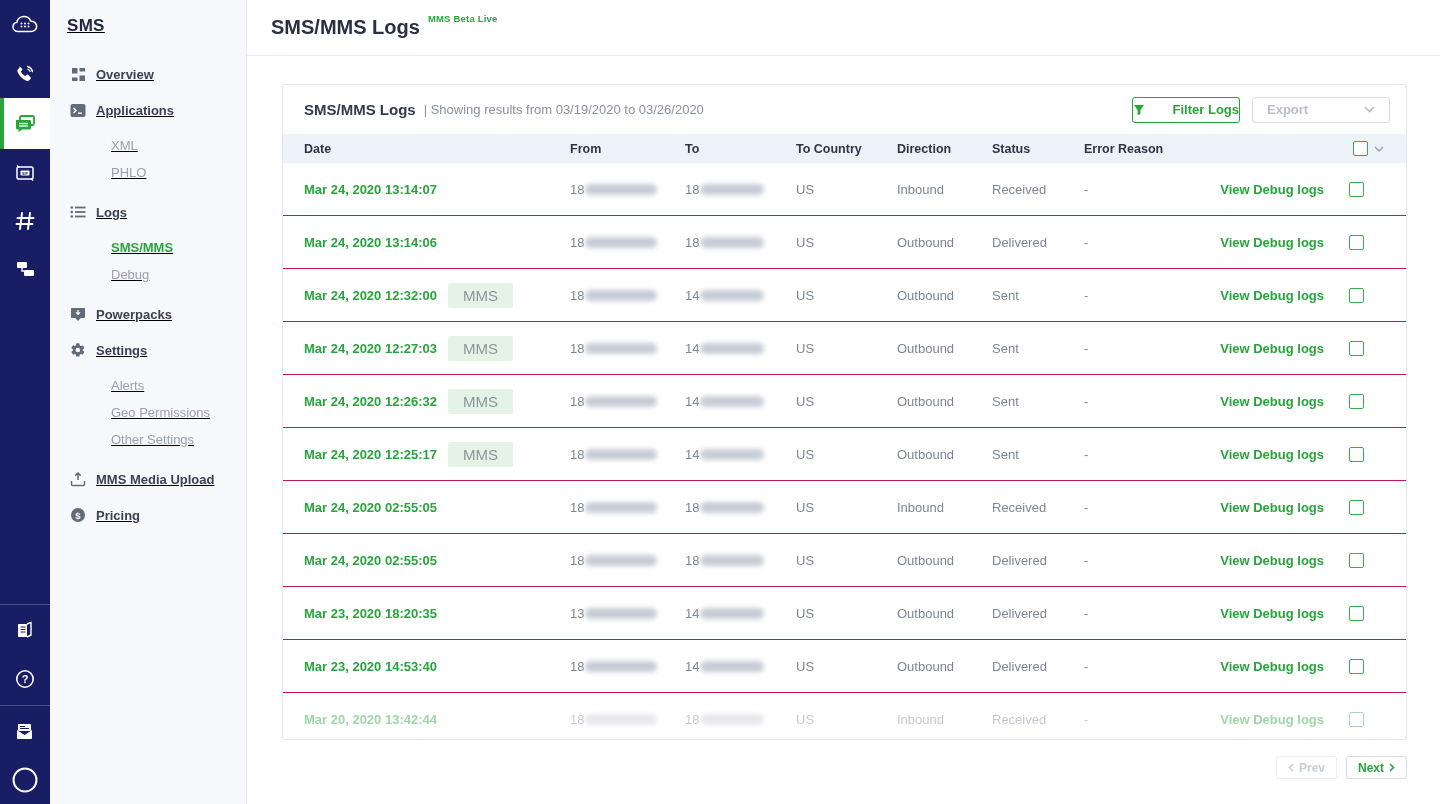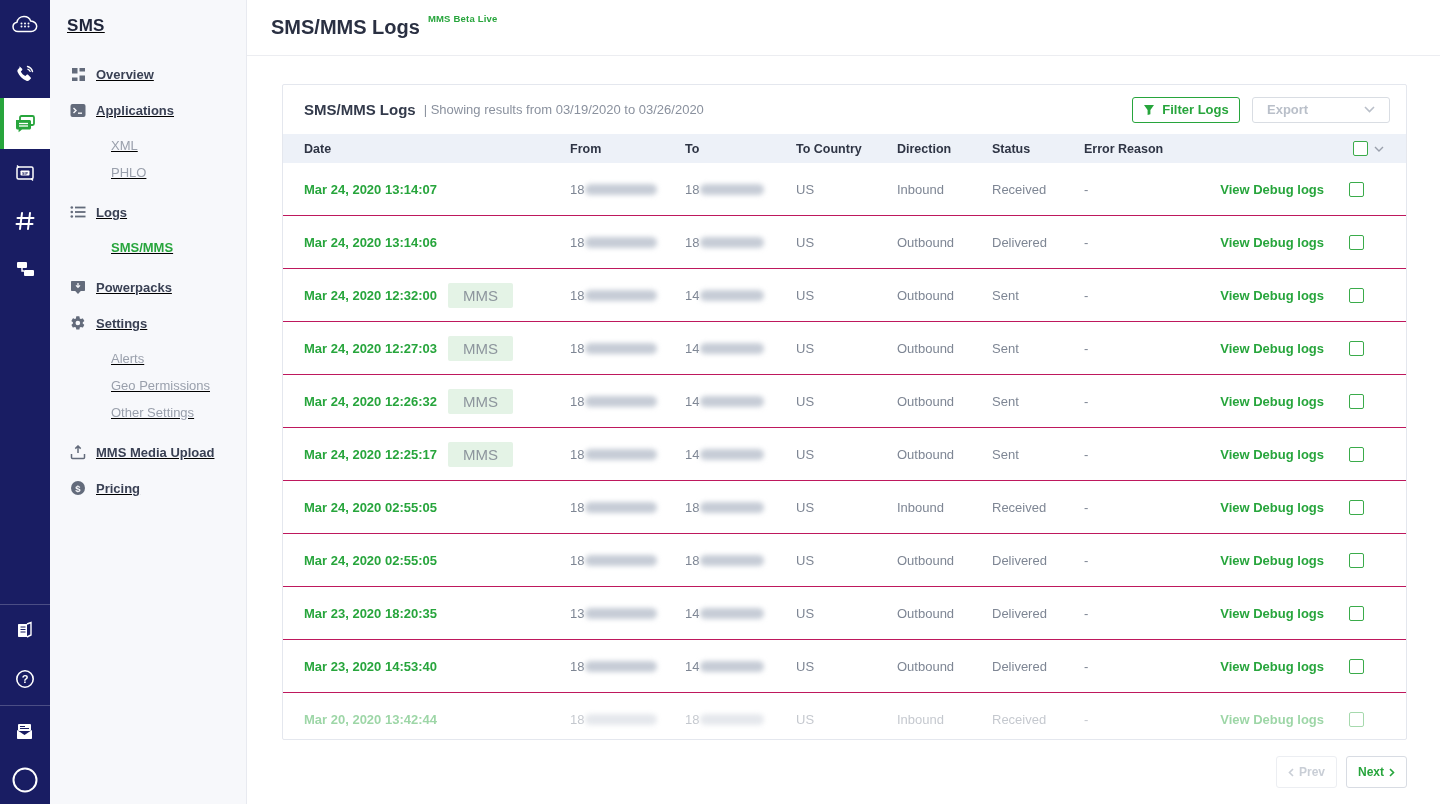--- a/index.html
+++ b/index.html
@@ -31,42 +31,42 @@
   .main { flex:1; display:flex; flex-direction:column; background:#fff; }
   .page-header { height:56px; border-bottom:1px solid #ECEDF1; display:flex; align-items:center; padding-left:24px; }
   .page-title { font-size:20px; font-weight:bold; color:#2A3042; }
   .beta-label { font-size:9.5px; font-weight:bold; color:#27A53C; margin:-14px 0 4px 8px; letter-spacing:.2px;text-align:right; }
 
   .card { margin:28px 33px 0 35px; width:1125px; height:656px; border:1px solid #E4E7EE; border-radius:2px; background:#fff; overflow:hidden; }
   .card-header { height:49px; display:flex; align-items:center; padding:0 16px 0 21px; }
   .card-title { font-size:15px; font-weight:bold; color:#333A4B; }
   .card-subtitle { font-size:13px; color:#8A919E; margin-left:8px; }
   .card-actions { margin-left:auto; display:flex; gap:12px; }
-  .btn { height:26px; display:flex; align-items:center; justify-content:center; gap:7px; font-size:13px; font-weight:bold; border-radius:3px; background:#fff; cursor:pointer; font-family:"Liberation Sans", sans-serif; }
+  .btn { height:26px; display:flex; align-items:center; justify-content:space-between; gap:7px; font-size:13px; font-weight:bold; border-radius:3px; background:#fff; cursor:pointer; font-family:"Liberation Sans", sans-serif; }
   .btn-filter { border:1px solid #27A53C; color:#27A53C; width:108px; }
   .btn-export { border:1px solid #D9DDE3; color:#B9BFC9; width:138px; justify-content:space-between; padding:0 14px; }
 
   .grid { display:grid; grid-template-columns:266px 115px 111px 101px 95px 92px 110px 1fr 60px; align-items:center; padding-left:21px; padding-right:22px; }
   .thead { background:#EDF1F8; height:29px; font-size:12.5px; font-weight:bold; color:#2F3545; }
   .th-check { display:flex; align-items:center; justify-content:flex-end; gap:6px; }
 
   .trow { height:53px; border-bottom:1px solid #be185d; font-size:13px; color:#7E8694; }
   .trow.faded { opacity:.45; }
   .cell-date { display:flex; align-items:center; gap:11px; color:#27A53C; font-weight:bold; }
   .mms-badge { background:#E4F3E6; color:#8D959D; font-weight:normal; font-size:15px; padding:4px 15px; border-radius:2px; }
   .num { display:flex; align-items:center; }
   .num-blur { display:inline-block; width:72px; height:11px; margin-left:1px; background:#C6CCD6; border-radius:6px; filter:blur(2.5px); }
   .num-blur.short { width:64px; }
   .cell-debug { text-align:right; color:#27A53C; font-weight:bold; cursor:pointer; }
   .cell-check { display:flex; justify-content:flex-end; padding-right:20px; }
   .checkbox { width:15px; height:15px; border:1.5px solid #3AAB4A; border-radius:2px; background:#fff; cursor:pointer; flex-shrink:0; }
   .chev { color:#9AA0AC; font-size:11px; cursor:pointer; }
 
   .pagination { display:flex; justify-content:flex-end; gap:9px; margin:16px 33px 0 0; }
-  .pg-btn { height:32px; padding:0 11px; border-radius:3px; font-size:12px; font-weight:bold; display:flex; align-items:center; gap:5px; background:#fff; cursor:pointer; font-family:"Liberation Sans", sans-serif; }
+  .pg-btn { height:23px; padding:0 11px; border-radius:3px; font-size:12px; font-weight:bold; display:flex; align-items:center; gap:5px; background:#fff; cursor:pointer; font-family:"Liberation Sans", sans-serif; }
   .pg-prev { border:1px solid #ECEEF2; color:#C9CED6; }
   .pg-next { border:1px solid #D8DCE3; color:#27A53C; }
 </style>
 </head>
 <body>
 
 <div class="app">
 
   <nav class="rail" id="rail">
       <div class="rail-item logo ">
@@ -220,20 +220,21 @@
                 <rect x="5" y="1.6" width="10.5" height="1.8"></rect>
                 <rect x="5" y="6.1" width="10.5" height="1.8"></rect>
                 <rect x="5" y="10.6" width="10.5" height="1.8"></rect>
               </g>
             </svg>
           </span>
        <span class="nlabel">Logs</span>
      </div>
         <ul class="nav-sub">
           <li class="active">SMS/MMS</li>
+          <li class="">Debug</li>
         </ul>
         <div class="nav-item">
        <span class="nicon">
             <svg width="16" height="15" viewBox="0 0 16 15">
               <path d="M1 2c0-.6.4-1 1-1h12c.6 0 1 .4 1 1v8c0 .6-.4 1-1 1h-3.2L8 14l-2.8-3H2c-.6 0-1-.4-1-1V2z" fill="#636B7B"></path>
               <path d="M8 3v4M6 5.4L8 7.4l2-2" stroke="#F7F8FB" stroke-width="1.3" fill="none"></path>
             </svg>
           </span>
        <span class="nlabel">Powerpacks</span>
      </div>

